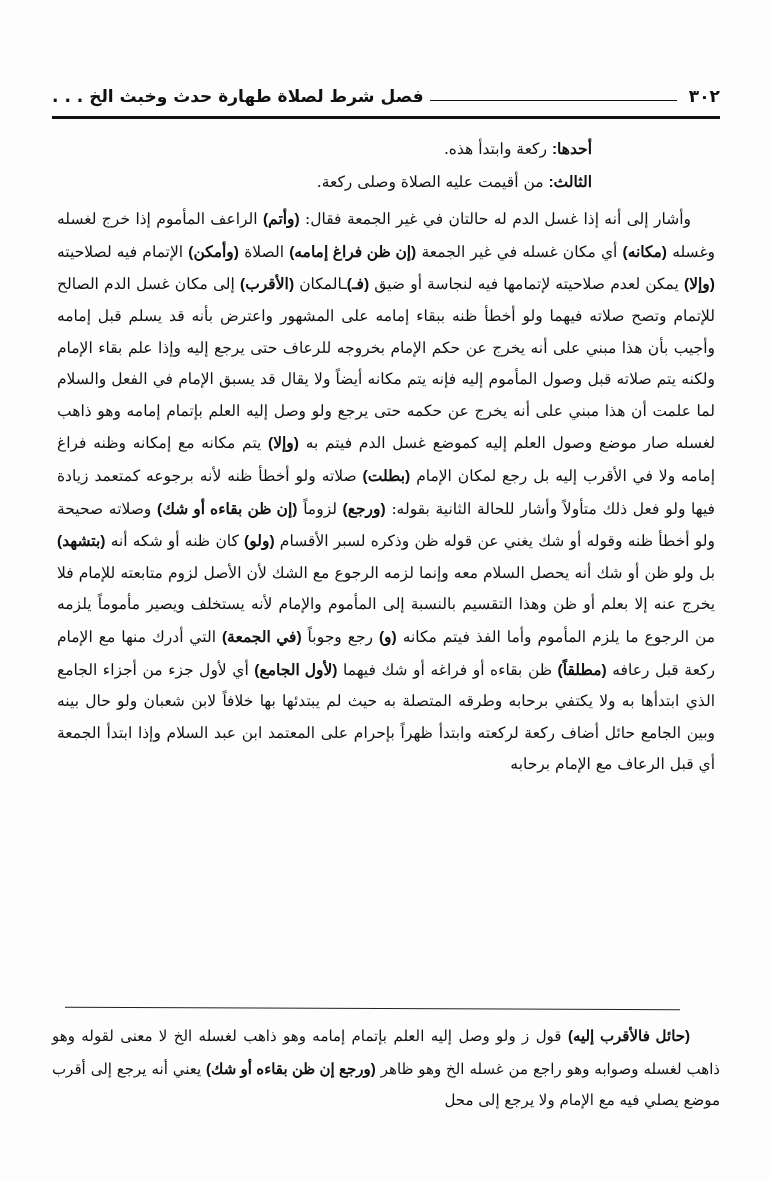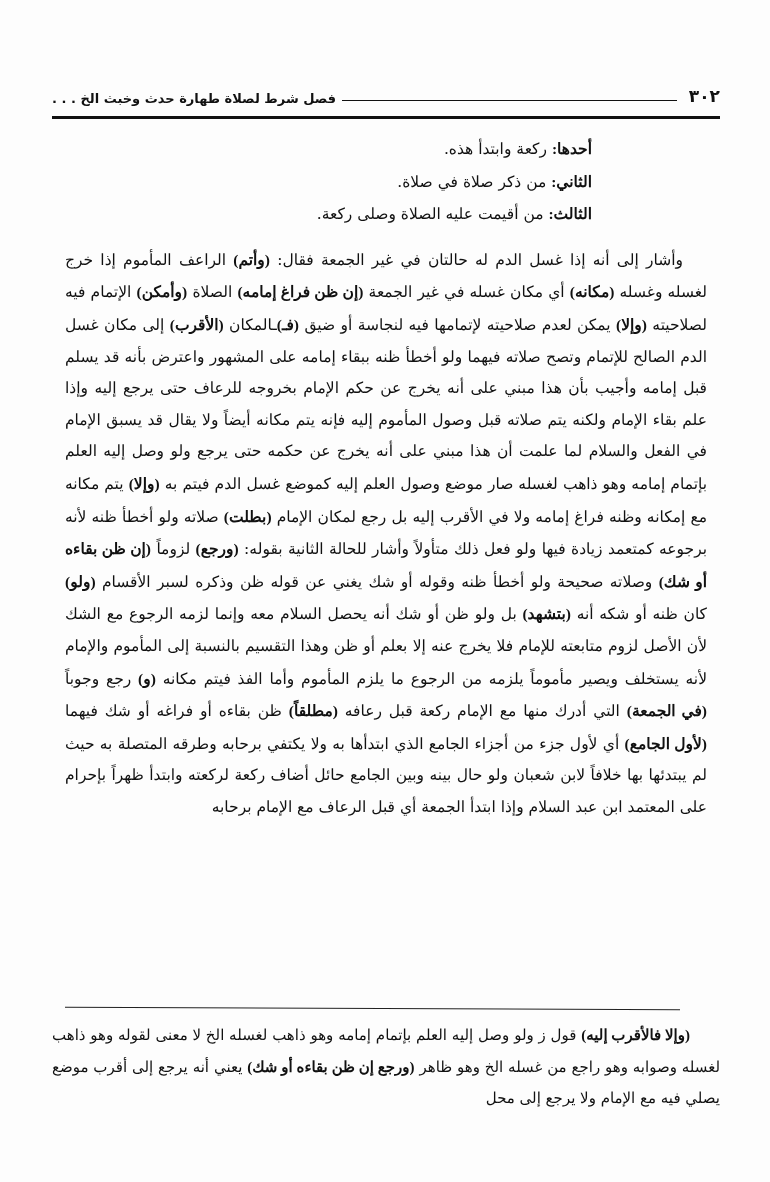--- a/index.html
+++ b/index.html
@@ -38,21 +38,21 @@
     padding-left: 6px;
     letter-spacing: 1px;
   }
   .header .dash-line {
     flex: 1;
     border-bottom: 1.5px solid #111;
     margin: 0 6px 5px 6px;
   }
   .header .running-title {
     font-family: "DejaVu Sans", sans-serif;
-    font-size: 13px;
+    font-size: 17px;
     font-weight: bold;
     white-space: nowrap;
   }
   .header-rule {
     margin-top: 10px;
     border-top: 3px solid #111;
   }
   
   .body-text {
     margin-top: 14px;
@@ -63,26 +63,26 @@
   }
   .list-item {
     padding-right: 128px;
     margin: 0;
     text-align: right;
   }
   .list-item.wide {
     padding-right: 0;
   }
   .para {
-    margin: 13px;
+    margin: 5px;
     text-indent: 24px;
   }
   b, .term {
     font-weight: bold;
-    font-family: Liberation Serif, serif;
+    font-family: Liberation Sans, sans-serif;
   }
   
   .footnote-rule {
     position: absolute;
     left: 65px;
     width: 615px;
     top: 1008px;
     border-top: 1px solid #222;
     transform: rotate(0.25deg);
   }
@@ -111,26 +111,23 @@
     <span class="dash-line"></span>
     <span class="running-title">فصل شرط لصلاة طهارة حدث وخبث الخ . . .</span>
   </div>
   <div class="header-rule"></div>
 
   <div class="body-text">
     <p class="list-item">
       <b>أحدها:</b><span> ركعة وابتدأ هذه.</span>
     </p>
     <p class="list-item">
-      <b>الثاني:</b><span> من ذكر صلاة في صلاة.</span>
-    </p>
-    <p class="list-item">
       <b>الثالث:</b><span> من أقيمت عليه الصلاة وصلى ركعة.</span>
     </p>
 
     <p class="para" id="main-paragraph"><span class="">وأشار إلى أنه إذا غسل الدم له حالتان في غير الجمعة فقال: </span><b class="term">(وأتم)</b><span class=""> الراعف المأموم إذا خرج لغسله وغسله </span><b class="term">(مكانه)</b><span class=""> أي مكان غسله في غير الجمعة </span><b class="term">(إن ظن فراغ إمامه)</b><span class=""> الصلاة </span><b class="term">(وأمكن)</b><span class=""> الإتمام فيه لصلاحيته </span><b class="term">(وإلا)</b><span class=""> يمكن لعدم صلاحيته لإتمامها فيه لنجاسة أو ضيق </span><b class="term">(فـ)</b><span class="">ـالمكان </span><b class="term">(الأقرب)</b><span class=""> إلى مكان غسل الدم الصالح للإتمام وتصح صلاته فيهما ولو أخطأ ظنه ببقاء إمامه على المشهور واعترض بأنه قد يسلم قبل إمامه وأجيب بأن هذا مبني على أنه يخرج عن حكم الإمام بخروجه للرعاف حتى يرجع إليه وإذا علم بقاء الإمام ولكنه يتم صلاته قبل وصول المأموم إليه فإنه يتم مكانه أيضاً ولا يقال قد يسبق الإمام في الفعل والسلام لما علمت أن هذا مبني على أنه يخرج عن حكمه حتى يرجع ولو وصل إليه العلم بإتمام إمامه وهو ذاهب لغسله صار موضع وصول العلم إليه كموضع غسل الدم فيتم به </span><b class="term">(وإلا)</b><span class=""> يتم مكانه مع إمكانه وظنه فراغ إمامه ولا في الأقرب إليه بل رجع لمكان الإمام </span><b class="term">(بطلت)</b><span class=""> صلاته ولو أخطأ ظنه لأنه برجوعه كمتعمد زيادة فيها ولو فعل ذلك متأولاً وأشار للحالة الثانية بقوله: </span><b class="term">(ورجع)</b><span class=""> لزوماً </span><b class="term">(إن ظن بقاءه أو شك)</b><span class=""> وصلاته صحيحة ولو أخطأ ظنه وقوله أو شك يغني عن قوله ظن وذكره لسبر الأقسام </span><b class="term">(ولو)</b><span class=""> كان ظنه أو شكه أنه </span><b class="term">(بتشهد)</b><span class=""> بل ولو ظن أو شك أنه يحصل السلام معه وإنما لزمه الرجوع مع الشك لأن الأصل لزوم متابعته للإمام فلا يخرج عنه إلا بعلم أو ظن وهذا التقسيم بالنسبة إلى المأموم والإمام لأنه يستخلف ويصير مأموماً يلزمه من الرجوع ما يلزم المأموم وأما الفذ فيتم مكانه </span><b class="term">(و)</b><span class=""> رجع وجوباً </span><b class="term">(في الجمعة)</b><span class=""> التي أدرك منها مع الإمام ركعة قبل رعافه </span><b class="term">(مطلقاً)</b><span class=""> ظن بقاءه أو فراغه أو شك فيهما </span><b class="term">(لأول الجامع)</b><span class=""> أي لأول جزء من أجزاء الجامع الذي ابتدأها به ولا يكتفي برحابه وطرقه المتصلة به حيث لم يبتدئها بها خلافاً لابن شعبان ولو حال بينه وبين الجامع حائل أضاف ركعة لركعته وابتدأ ظهراً بإحرام على المعتمد ابن عبد السلام وإذا ابتدأ الجمعة أي قبل الرعاف مع الإمام برحابه</span></p>
   </div>
 </div>
 
 <div class="footnote-rule"></div>
 <div class="footnote">
-  <p id="footnote-paragraph"><b class="term">(وإلا فالأقرب إليه)</b><span class=""> قول ز ولو وصل إليه العلم بإتمام إمامه وهو ذاهب لغسله الخ لا معنى لقوله وهو ذاهب لغسله وصوابه وهو راجع من غسله الخ وهو ظاهر </span><b class="term">(ورجع إن ظن بقاءه أو شك)</b><span class=""> يعني أنه يرجع إلى أقرب موضع يصلي فيه مع الإمام ولا يرجع إلى محل</span></p>
+  <p id="footnote-paragraph"><b class="term">(حائل فالأقرب إليه)</b><span class=""> قول ز ولو وصل إليه العلم بإتمام إمامه وهو ذاهب لغسله الخ لا معنى لقوله وهو ذاهب لغسله وصوابه وهو راجع من غسله الخ وهو ظاهر </span><b class="term">(ورجع إن ظن بقاءه أو شك)</b><span class=""> يعني أنه يرجع إلى أقرب موضع يصلي فيه مع الإمام ولا يرجع إلى محل</span></p>
 </div>
 
 </body></html>

